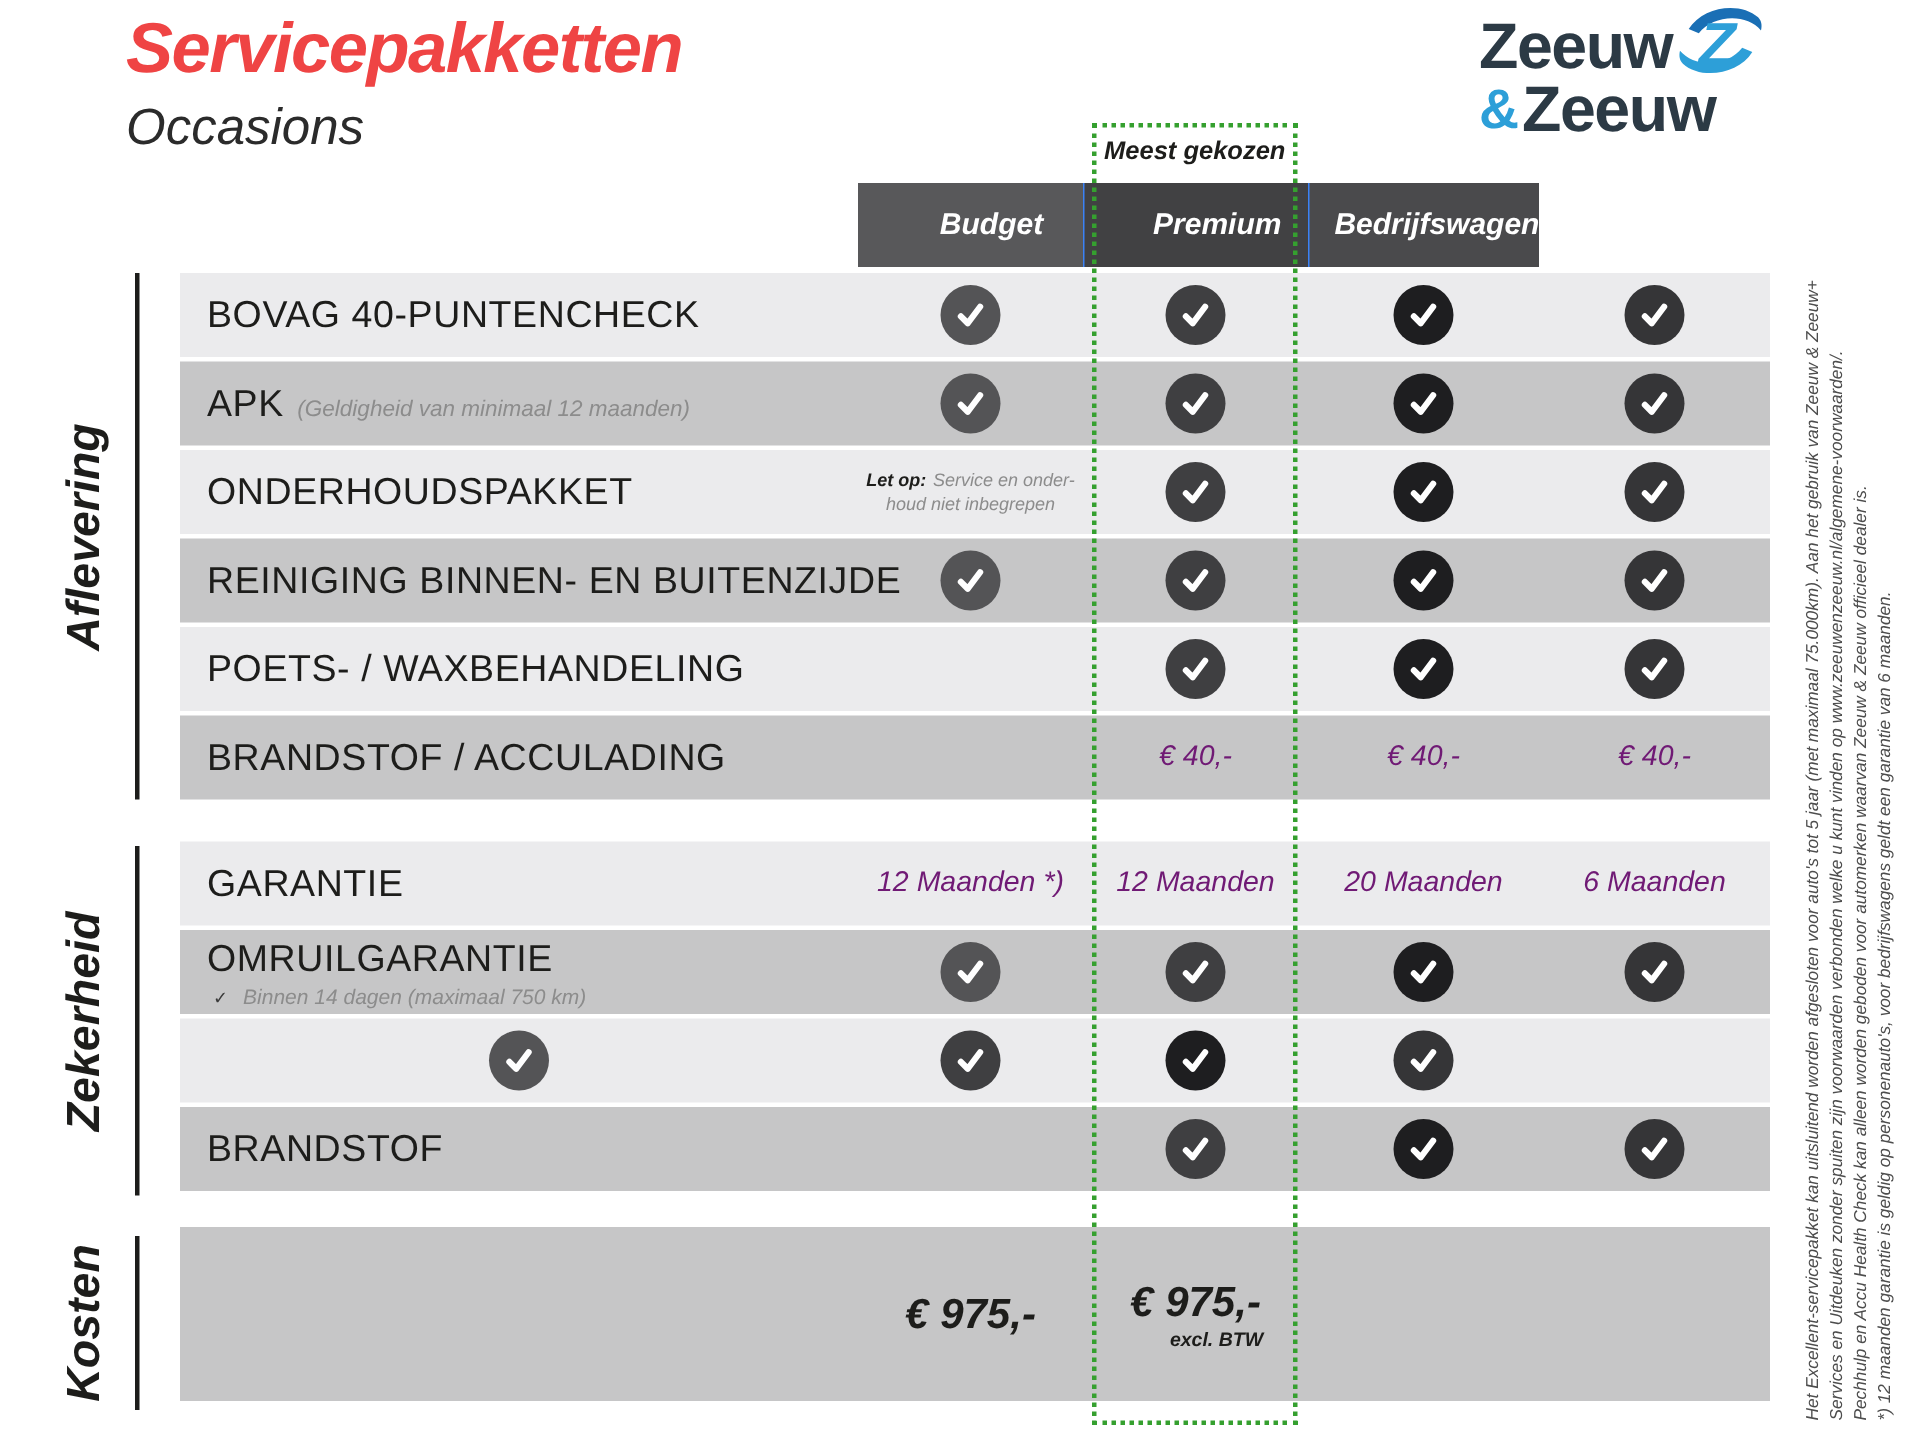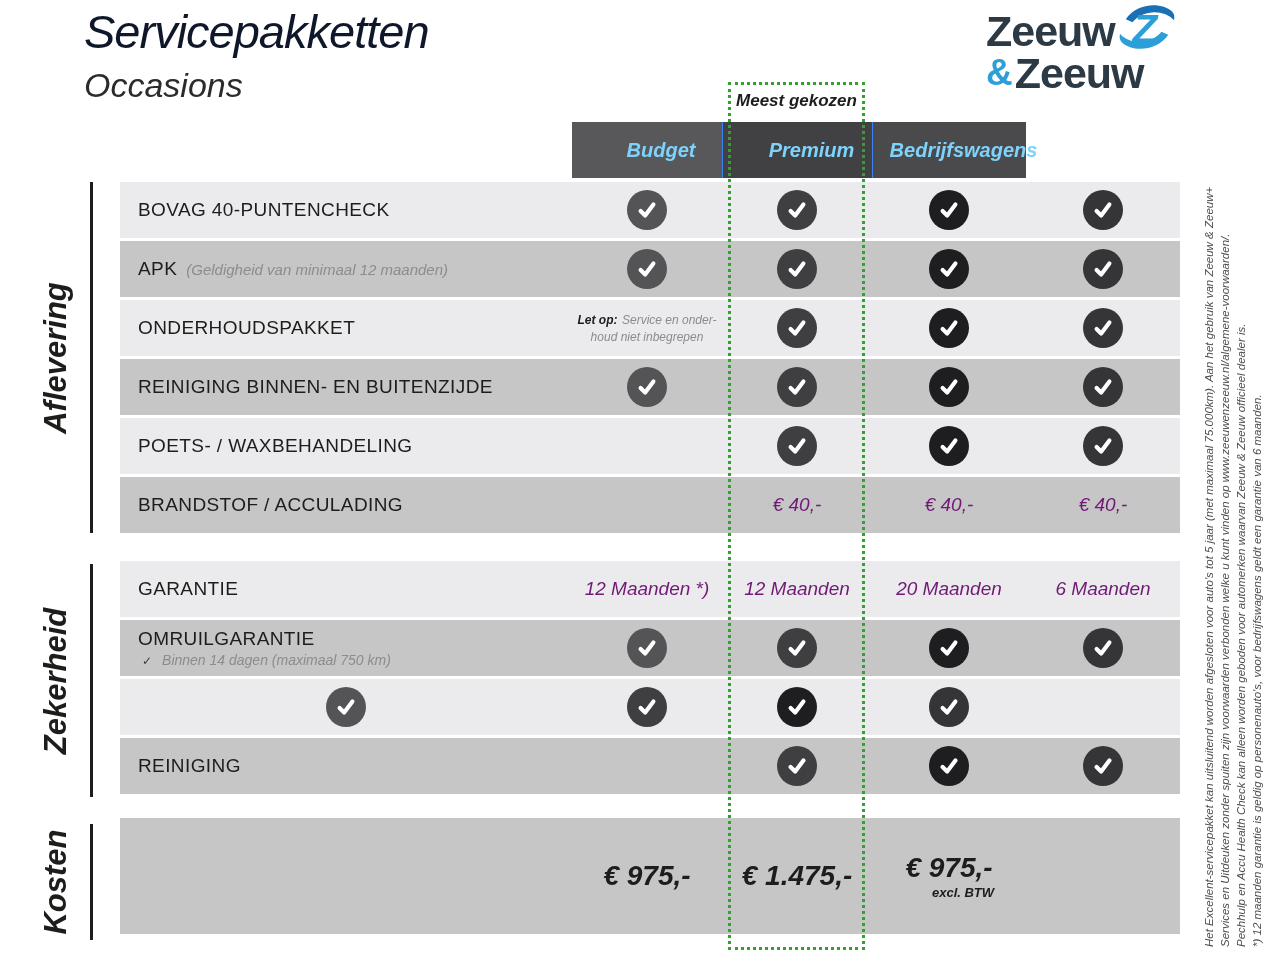--- a/index.html
+++ b/index.html
@@ -1,52 +1,52 @@
 <!DOCTYPE html>
 <html style="--accent-green: #35a02f; --logo-blue-light: #2d9fd8; --logo-blue-dark: #1a6fb5; --logo-text: #2c3a45; --header-budget: #58585a; --header-premium: #414143; --header-excellent: #242426; --header-bedrijfswagens: #4a4a4c; --check-budget: #545456; --check-premium: #3f3f41; --check-excellent: #1e1e20; --check-bedrijfswagens: #353537; --row-light: #ebebed; --row-dark: #c6c6c7;"><head>
 <meta charset="utf-8">
 <style>
   * { margin:0; padding:0; box-sizing:border-box; }
   html,body { background:#fff; }
   body { font-family:"Liberation Sans","DejaVu Sans",sans-serif; }
   #page { position:relative; width:1280px; height:960px; overflow:hidden; background:#fff; }
 
   
-  .title { position:absolute; left:84px; top:4px; font-size:47px; font-weight:400; font-style:italic;
-           color:#0f172a; letter-spacing:-1px; }
+  .title { position:absolute; left:84px; top:4px; font-size:47px; font-weight:700; font-style:italic;
+           color:#ef4444; letter-spacing:-1px; }
   .subtitle { position:absolute; left:84px; top:66px; font-size:34px; font-style:italic; color:#2b2b2b; }
 
   .logo { position:absolute; left:986px; top:6px; color:var(--logo-text); }
   .logo-line { display:flex; align-items:center; height:50px; }
   .logo-word { font-size:43px; font-weight:700; letter-spacing:-1px; color:var(--logo-text); }
   .logo-amp { font-size:37px; font-weight:700; color:var(--logo-blue-light); margin-right:2px; }
   .logo-mark { margin-left:3px; margin-top:-4px; }
 
   
   .table { position:absolute; left:120px; top:122px; width:1060px; }
   .grid { display:grid; grid-template-columns:452px 150px 150px 154px 154px; }
 
   .header-row { height:56px; margin-bottom:4px; }
   .hcell { height:56px; display:flex; align-items:center; justify-content:center;
-           color:#7dd3fc; font-size:20px; font-weight:700; font-style:italic;padding-left:28px; }
+           color:#ffffff; font-size:20px; font-weight:700; font-style:italic;padding-left:28px; }
   .hcell + .hcell { border-left:1px solid #3b82f6; }
   .h0 { background:var(--header-budget); }
   .h1 { background:var(--header-premium); }
   .h2 { background:var(--header-excellent); }
   .h3 { background:var(--header-bedrijfswagens); }
 
   .section { margin-bottom:28px; }
   .section.sec-zekerheid { margin-bottom:24px;border-radius:11px; }
   .row { height:56px; margin-bottom:3px; }
   .row.light { background:var(--row-light); }
   .row.dark  { background:var(--row-dark); }
 
   .label-cell { display:flex; flex-direction:column; justify-content:center; padding-left:18px; }
   .label-line { display:flex; align-items:baseline; gap:9px; }
-  .rowlabel { font-size:19px; color:#1d1d1b; letter-spacing:0.4px; white-space:nowrap; }
+  .rowlabel { font-size:25px; color:#1d1d1b; letter-spacing:0.4px; white-space:nowrap; }
   .subinline { font-size:15px; font-style:italic; color:#8c8c8c; white-space:nowrap; }
   .subline { display:flex; align-items:baseline; gap:10px; margin-top:2px; padding-left:4px; }
   .subcheck { font-size:12px; color:#3a3a3a; }
   .subtext { font-size:14px; font-style:italic; color:#8c8c8c; }
 
   .cell.val { display:flex; align-items:center; justify-content:center; }
   .circle { width:40px; height:40px; border-radius:50%; display:flex; align-items:center; justify-content:center; }
   .c0 .circle { background:var(--check-budget); }
   .c1 .circle { background:var(--check-premium); }
   .c2 .circle { background:var(--check-excellent); }
@@ -405,21 +405,21 @@
               <svg width="22" height="22" viewBox="0 0 24 24">
                 <polyline points="5,13 10,18 19,6" fill="none" stroke="#fff" stroke-width="4.5" stroke-linecap="round" stroke-linejoin="round"></polyline>
               </svg>
             </span>
           </div>
       </div>
 
       <div class="grid row dark">
         <div class="cell label-cell">
             <div class="label-line">
-              <span class="rowlabel">REINIGING</span>
+              <span class="rowlabel">BRANDSTOF</span>
             </div>
           </div>
         <div class="cell val c0"></div>
         <div class="cell val c1">
             <span class="circle">
               <svg width="22" height="22" viewBox="0 0 24 24">
                 <polyline points="5,13 10,18 19,6" fill="none" stroke="#fff" stroke-width="4.5" stroke-linecap="round" stroke-linejoin="round"></polyline>
               </svg>
             </span>
           </div>
@@ -436,21 +436,20 @@
                 <polyline points="5,13 10,18 19,6" fill="none" stroke="#fff" stroke-width="4.5" stroke-linecap="round" stroke-linejoin="round"></polyline>
               </svg>
             </span>
           </div>
       </div>
     </div>
 
     <div class="grid kosten-band">
       <div class="kcell"></div>
       <div class="kcell">€ 975,-</div>
-      <div class="kcell">€ 1.475,-</div>
       <div class="kcell k-bw">
         <span>€ 975,-</span>
         <span class="btw">excl. BTW</span>
       </div>
     </div>
   </div>
 
   <div class="best-box">
     <div class="best-label">Meest gekozen</div>
   </div>

